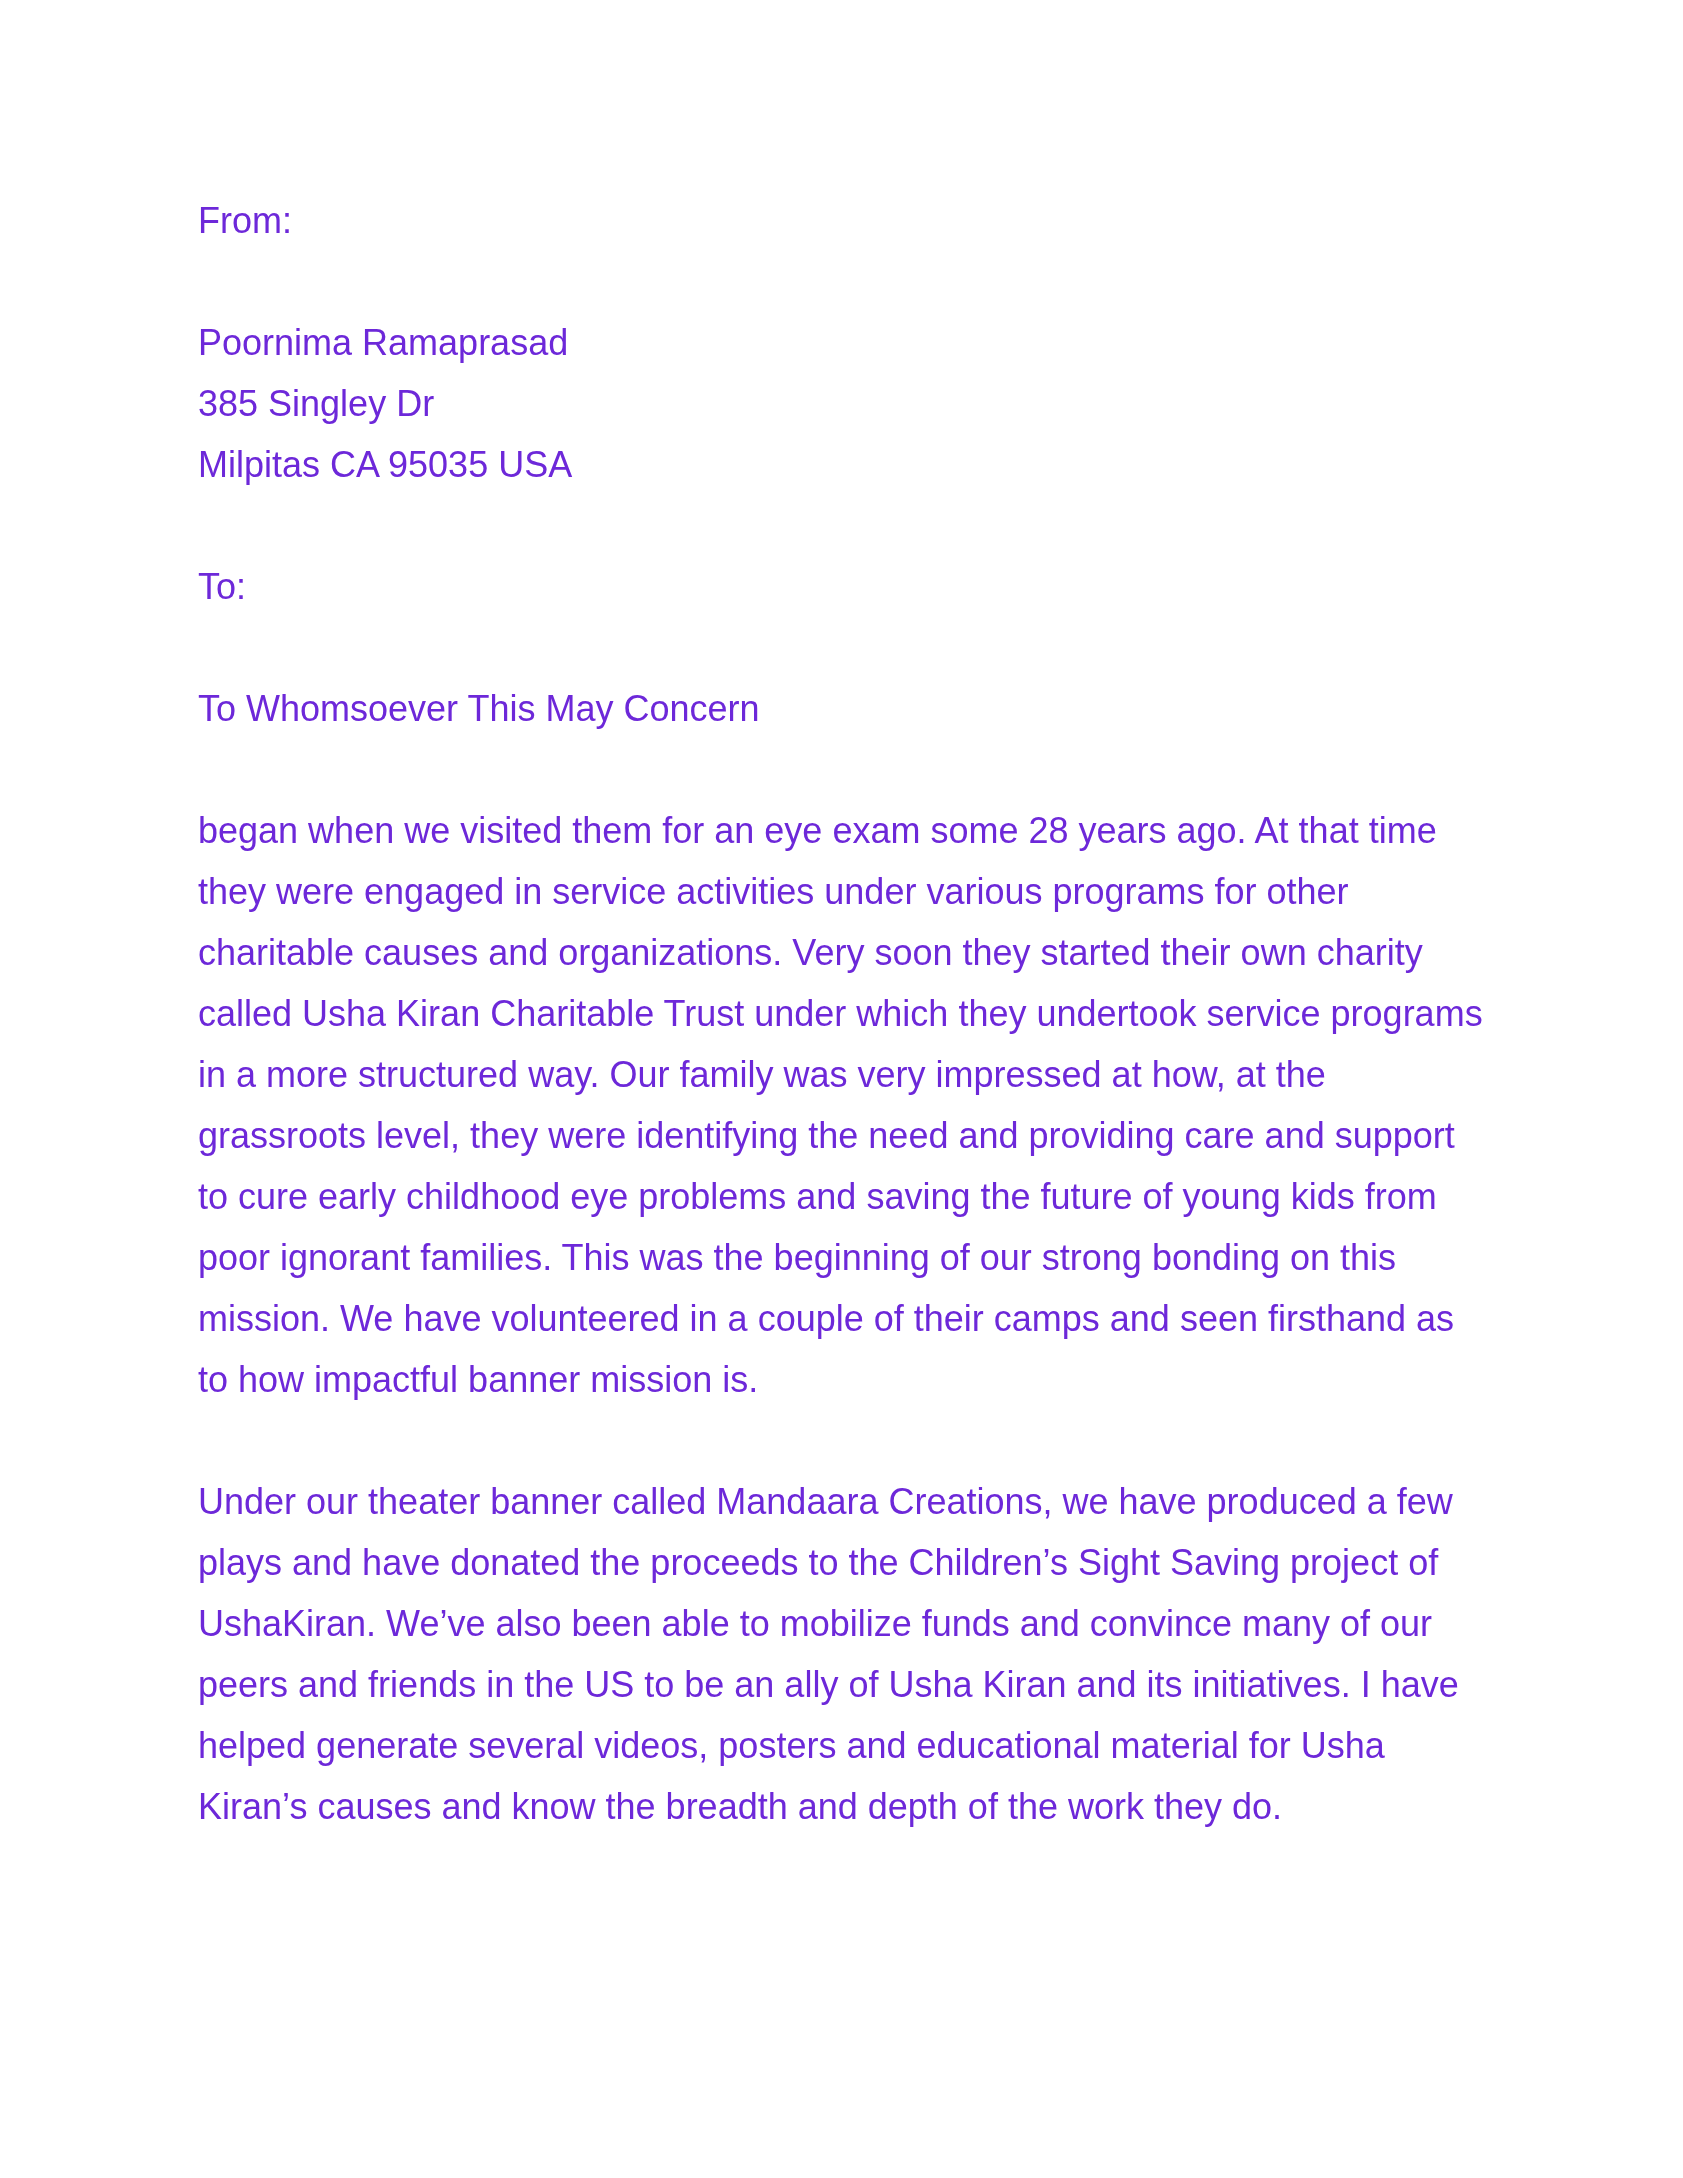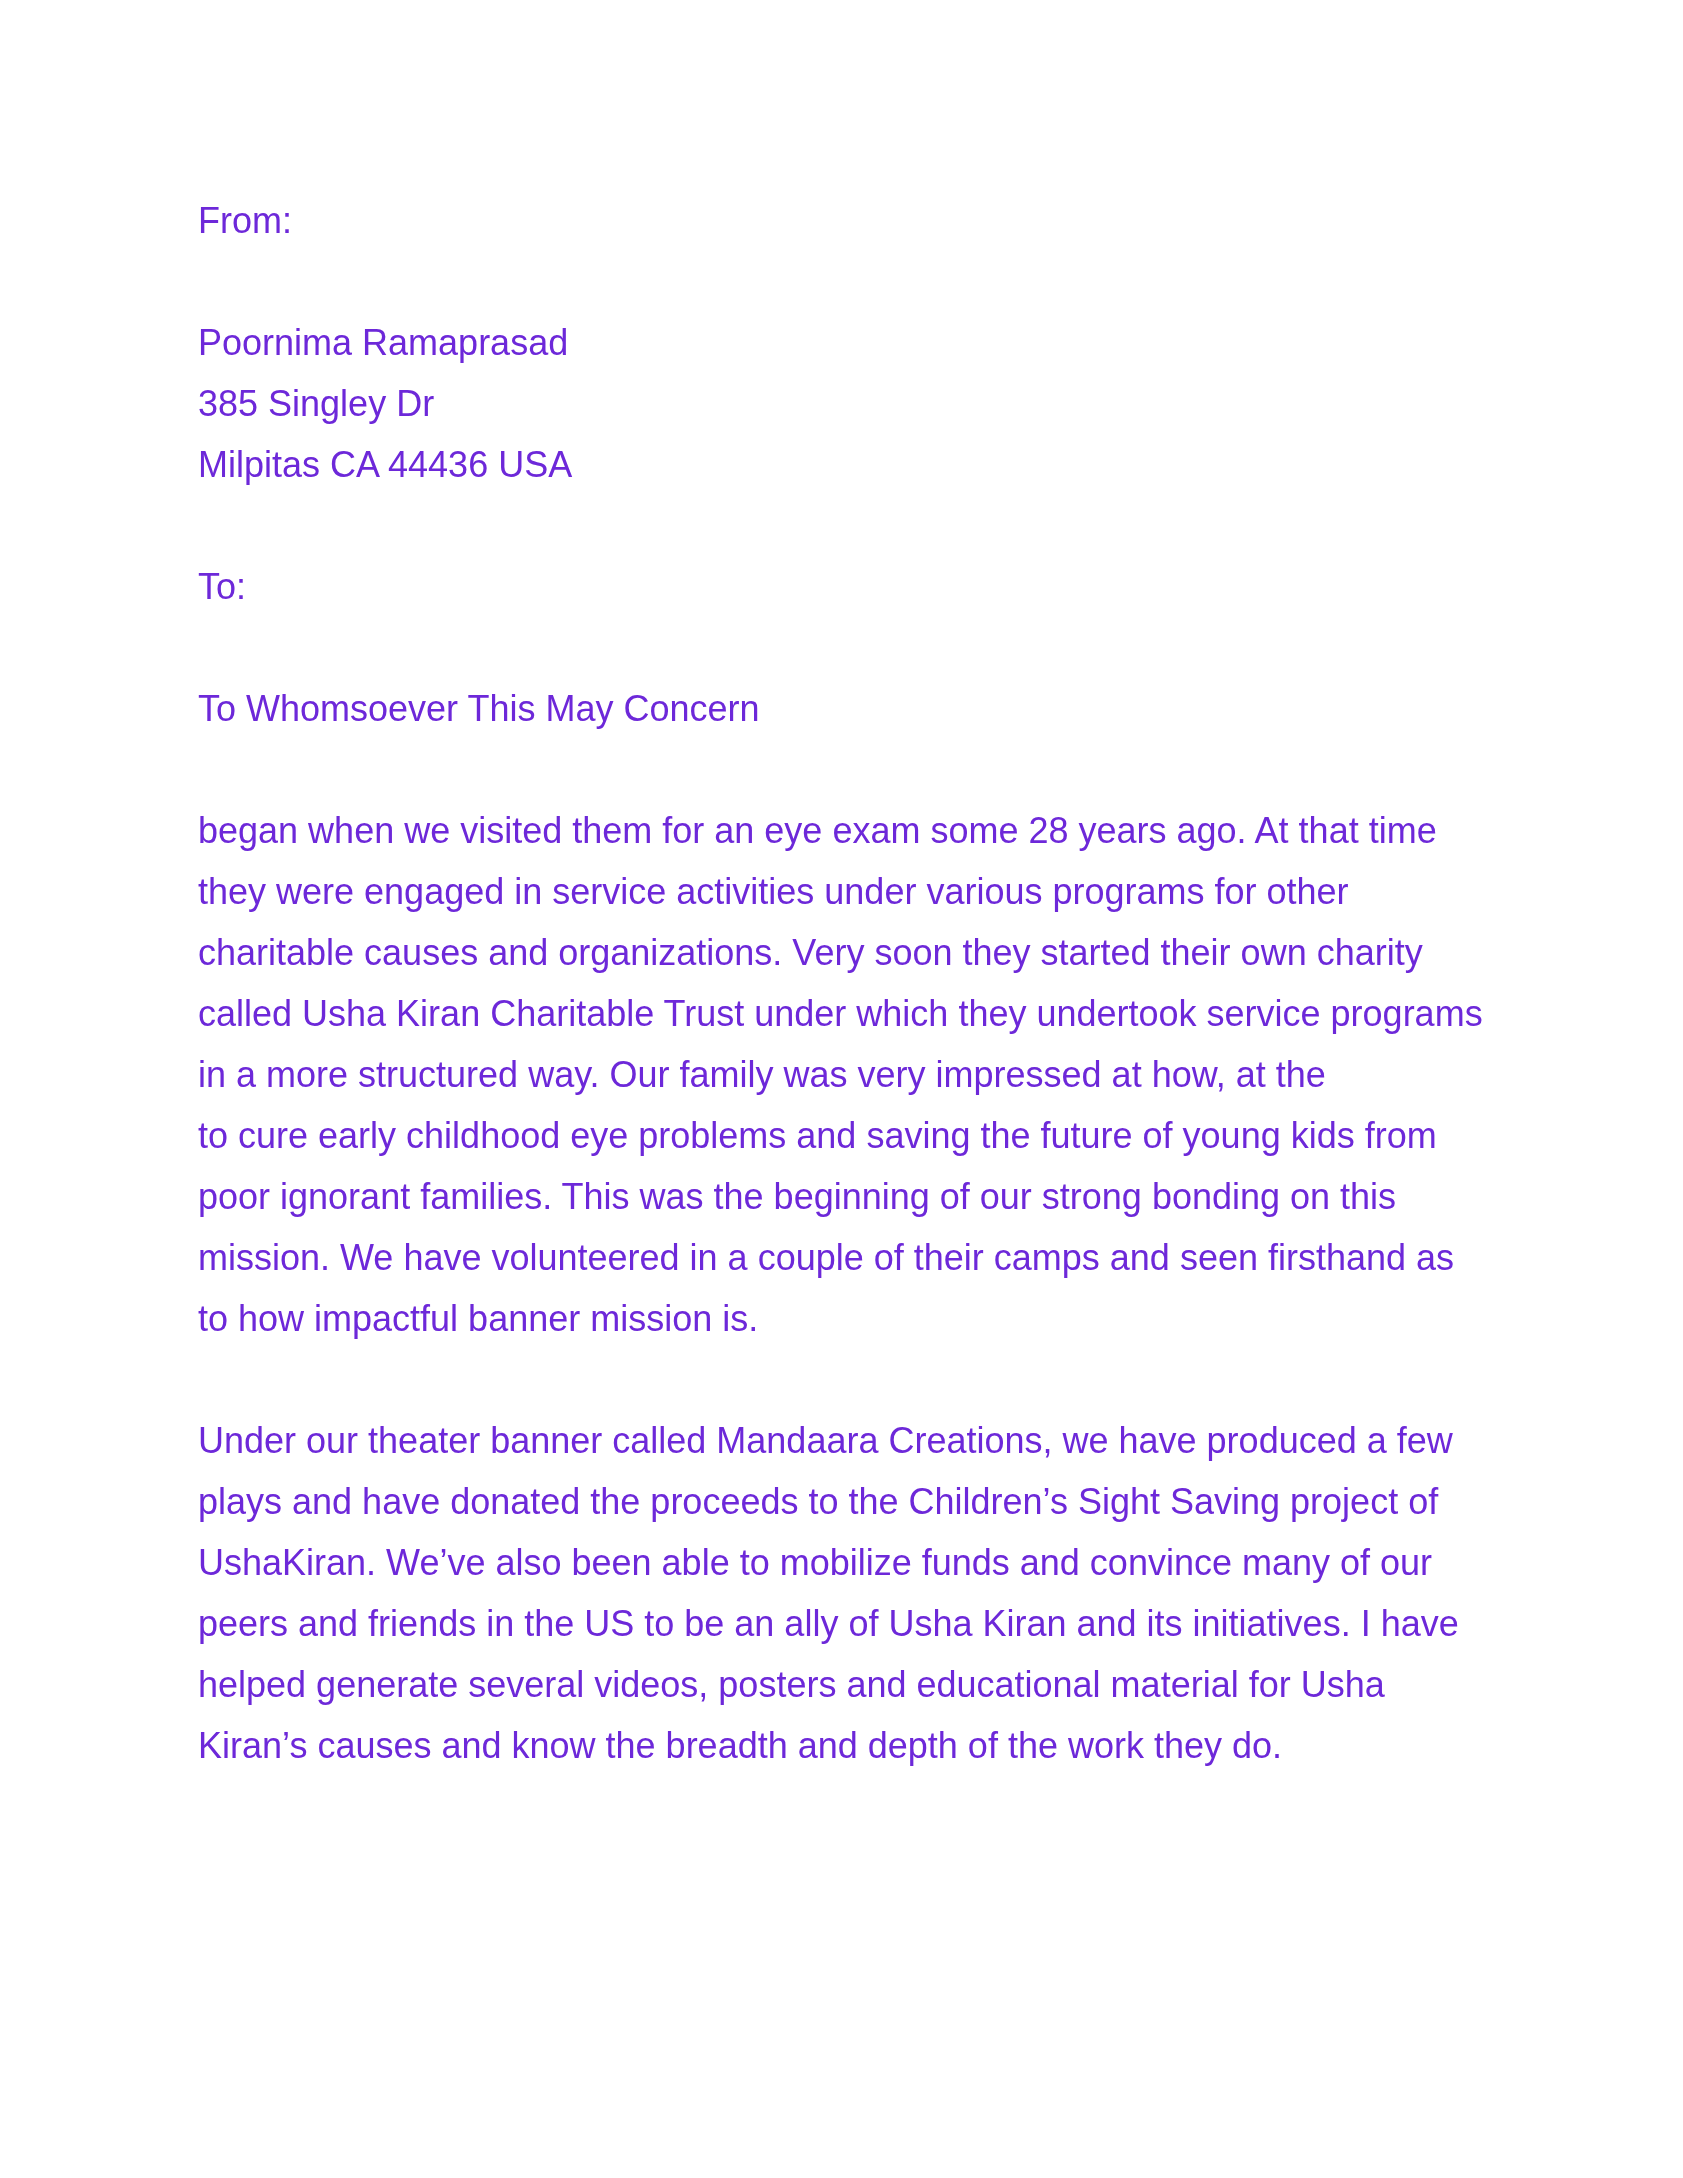--- a/index.html
+++ b/index.html
@@ -41,34 +41,35 @@
 <body>
 
 <div class="page">
   <div class="letter-content" id="letter-content">
       <div class="block">
         <div class="line">From:</div>
       </div>
       <div class="block">
         <div class="line">Poornima Ramaprasad</div>
         <div class="line">385 Singley Dr</div>
-        <div class="line">Milpitas CA 44436 USA</div>
+        <div class="line">Milpitas CA 95035 USA</div>
       </div>
       <div class="block">
         <div class="line">To:</div>
       </div>
       <div class="block">
         <div class="line">To Whomsoever This May Concern</div>
       </div>
       <div class="block">
         <div class="line">began when we visited them for an eye exam some 28 years ago. At that time</div>
         <div class="line">they were engaged in service activities under various programs for other</div>
         <div class="line">charitable causes and organizations. Very soon they started their own charity</div>
         <div class="line">called Usha Kiran Charitable Trust under which they undertook service programs</div>
         <div class="line">in a more structured way. Our family was very impressed at how, at the</div>
+        <div class="line">grassroots level, they were identifying the need and providing care and support</div>
         <div class="line">to cure early childhood eye problems and saving the future of young kids from</div>
         <div class="line">poor ignorant families. This was the beginning of our strong bonding on this</div>
         <div class="line">mission. We have volunteered in a couple of their camps and seen firsthand as</div>
         <div class="line">to how impactful banner mission is.</div>
       </div>
       <div class="block">
         <div class="line">Under our theater banner called Mandaara Creations, we have produced a few</div>
         <div class="line">plays and have donated the proceeds to the Children’s Sight Saving project of</div>
         <div class="line">UshaKiran. We’ve also been able to mobilize funds and convince many of our</div>
         <div class="line">peers and friends in the US to be an ally of Usha Kiran and its initiatives. I have</div>

